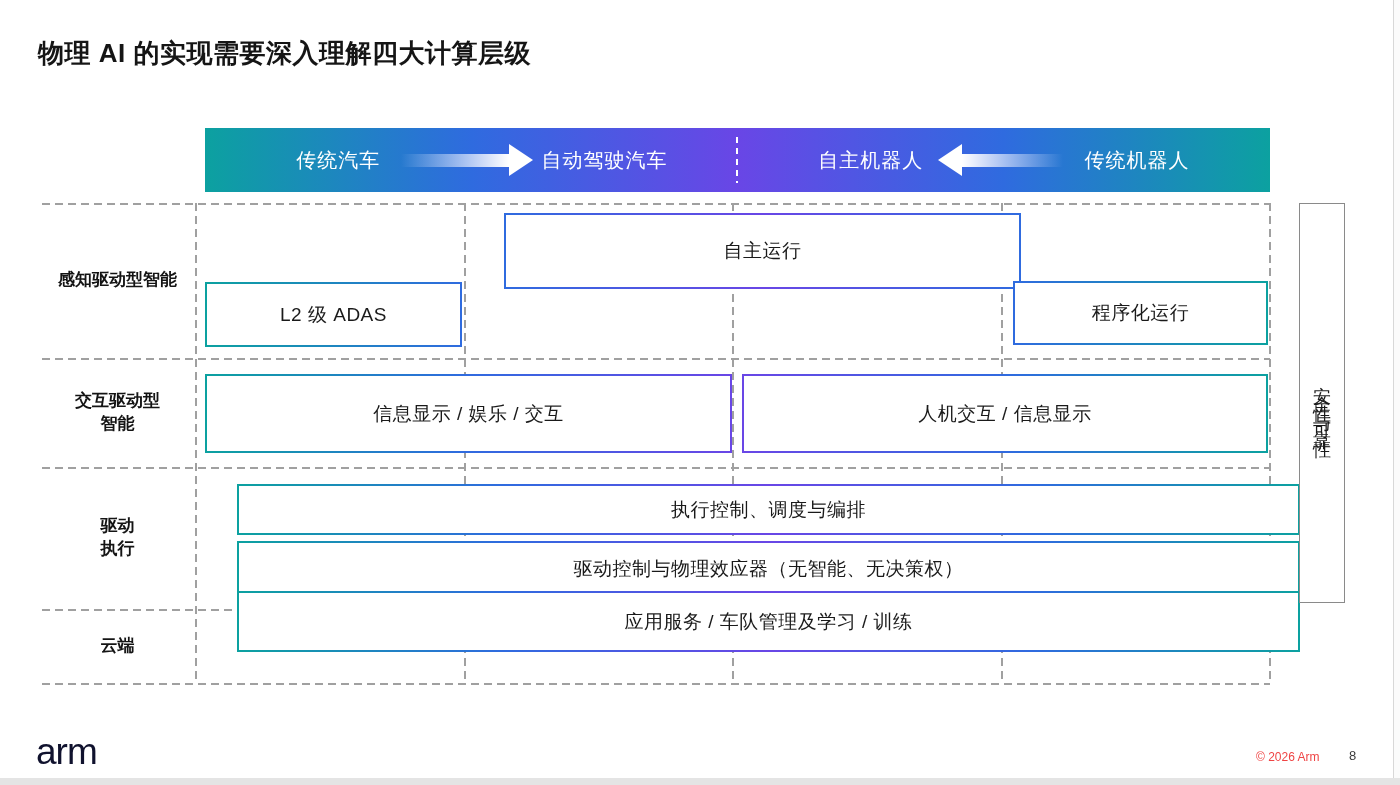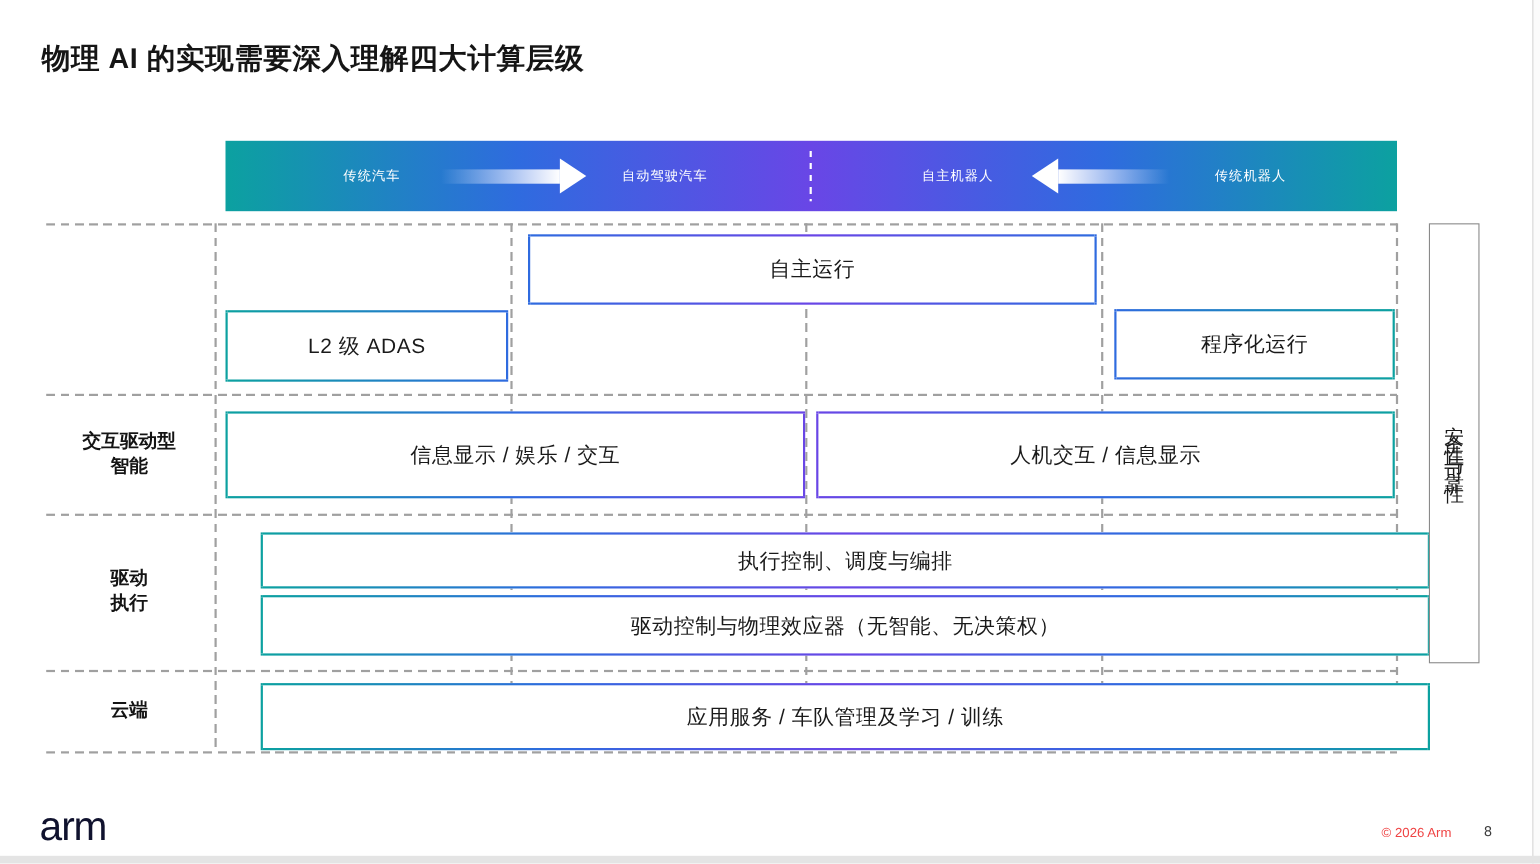--- a/index.html
+++ b/index.html
@@ -17,21 +17,21 @@
   }
 
   
   .bar {
     position: absolute; left: 205px; top: 128px; width: 1065px; height: 64px;
     background: linear-gradient(90deg, #0CA1A0 0%, #2F6BDF 25%, #6946E6 50%, #2F6BDF 75%, #0CA1A0 100%);
     display: flex;
   }
   .bar-cell {
     flex: 1; display: flex; align-items: center; justify-content: center;
-    color: #ffffff; font-size: 12px; font-weight: 500; letter-spacing: 1px;
+    color: #ffffff; font-size: 20px; font-weight: 500; letter-spacing: 1px;
   }
   .bar-divider {
     position: absolute; left: 531px; top: 9px; width: 2px; height: 46px;
     background: repeating-linear-gradient(180deg, #ffffff 0 6px, rgba(255,255,255,0) 6px 11px);
   }
   .flow-arrow { position: absolute; top: 16px; height: 32px; display: flex; align-items: center; }
   .fa-right { left: 196px; width: 132px; }
   .fa-left  { left: 733px; width: 125px; }
   .fa-body { height: 13px; flex: 1; }
   .fa-right .fa-body { background: linear-gradient(90deg, rgba(255,255,255,0), #ffffff); }
@@ -65,28 +65,28 @@
     display: flex; align-items: center; justify-content: center;
     font-size: 19px; color: #1a1a1a; letter-spacing: 0.5px;
   }
   .gb-blue-purple-blue { border-image-source: linear-gradient(90deg, #2F6BDF, #6946E6 50%, #2F6BDF); }
   .gb-teal-blue        { border-image-source: linear-gradient(90deg, #0CA1A0, #2F6BDF); }
   .gb-blue-teal        { border-image-source: linear-gradient(90deg, #2F6BDF, #0CA1A0); }
   .gb-teal-blue-purple { border-image-source: linear-gradient(90deg, #0CA1A0, #2F6BDF 49%, #6946E6); }
   .gb-purple-blue-teal { border-image-source: linear-gradient(90deg, #6946E6, #2F6BDF 51%, #0CA1A0); }
   .gb-full             { border-image-source: linear-gradient(90deg, #0CA1A0 0%, #2F6BDF 25%, #6946E6 50%, #2F6BDF 75%, #0CA1A0 100%); margin-left: 32px; }
 
-  .b-autonomous { left: 480px;  top: 213px; width: 517px;  height: 64px; }
+  .b-autonomous { left: 504px;  top: 213px; width: 517px;  height: 76px; }
   .b-l2adas     { left: 205px;  top: 282px; width: 257px;  height: 65px; }
   .b-programmed { left: 1013px; top: 281px; width: 255px;  height: 64px; }
   .b-infodisp   { left: 205px;  top: 374px; width: 527px;  height: 79px; }
   .b-hmi        { left: 742px;  top: 374px; width: 526px;  height: 79px; }
   .b-execctl    { left: 205px;  top: 484px; width: 1063px; height: 51px; }
   .b-drivectl   { left: 205px;  top: 541px; width: 1063px; height: 55px; }
-  .b-cloud      { left: 205px;  top: 621px; width: 1063px; height: 61px; border-radius: 20px; }
+  .b-cloud      { left: 205px;  top: 591px; width: 1063px; height: 61px; }
 
   
   .safety {
     position: absolute; left: 1299px; top: 203px; width: 46px; height: 400px;
     border: 1px solid #8a8a8a; background: #fff;
     display: flex; align-items: center; justify-content: center;
   }
   .safety span {
     writing-mode: vertical-rl; text-orientation: upright;
     font-size: 18px; font-weight: 500; color: #1a1a1a; letter-spacing: 9px;
@@ -133,20 +133,21 @@
     <div class="hline" style="top:467px"></div>
     <div class="hline" style="top:609px"></div>
     <div class="hline" style="top:683px"></div>
     <div class="vline" style="left:195px"></div>
     <div class="vline" style="left:464px"></div>
     <div class="vline" style="left:732px"></div>
     <div class="vline" style="left:1001px"></div>
     <div class="vline" style="left:1269px"></div>
   </div>
 
+  <div class="row-label" style="top:203px;height:155px">感知驱动型智能</div>
   <div class="row-label" style="top:358px;height:109px">交互驱动型
 智能</div>
   <div class="row-label" style="top:467px;height:142px">驱动
 执行</div>
   <div class="row-label" style="top:609px;height:74px">云端</div>
 
   <div class="gbox b-autonomous gb-blue-purple-blue">自主运行</div>
   <div class="gbox b-l2adas gb-teal-blue">L2 级 ADAS</div>
   <div class="gbox b-programmed gb-blue-teal">程序化运行</div>
   <div class="gbox b-infodisp gb-teal-blue-purple">信息显示 / 娱乐 / 交互</div>

